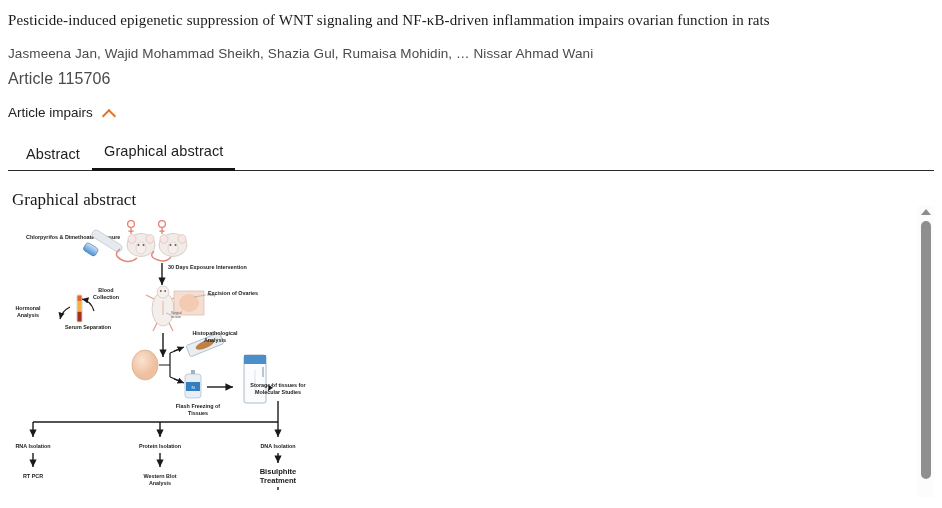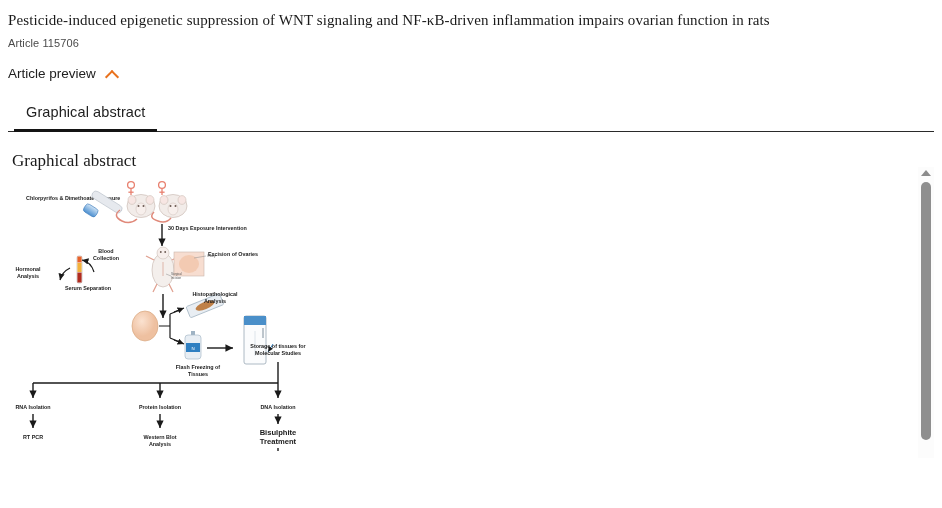--- a/index.html
+++ b/index.html
@@ -29,23 +29,23 @@
     margin: 0;
     letter-spacing: 0.1px;
   }
   .authors {
     font-size: 13.5px;
     color: #4a4a4a;
     margin-top: 12px;
     letter-spacing: 0.1px;
   }
   .article-number {
-    font-size: 11px;
+    font-size: 16px;
     color: #4a4a4a;
-    margin-top: 3px;
+    margin-top: 9px;
     letter-spacing: 0.1px;
   }
   .preview-toggle {
     margin-top: 17px;
     display: inline-flex;
     align-items: center;
     gap: 9px;
     cursor: pointer;
     user-select: none;
   }
@@ -161,31 +161,33 @@
   }
   .figure svg { display: block; }
 </style>
 </head>
 <body>
 
 <div class="header">
 
   <h1 class="article-title">Pesticide-induced epigenetic suppression of WNT signaling and NF-κB-driven inflammation impairs ovarian function in rats</h1>
 
+  <div class="authors">Jasmeena Jan, Wajid Mohammad Sheikh, Shazia Gul, Rumaisa Mohidin, … Nissar Ahmad Wani</div>
 
   <div class="article-number">Article 115706</div>
 
   <div class="preview-toggle">
-    <span class="label">Article preview</span>
+    <span class="label">Article impairs</span>
     <span class="chevron-up"></span>
   </div>
 </div>
 
 <div class="tabs-wrap">
   <div class="tabs">
+    <button class="tab">Abstract</button>
     <button class="tab active">Graphical abstract</button>
   </div>
   <div class="tabs-rule"></div>
 </div>
 
 <div class="preview-body">
 
   <div class="section-heading">Graphical abstract</div>
 
   <div class="scrollbar">

